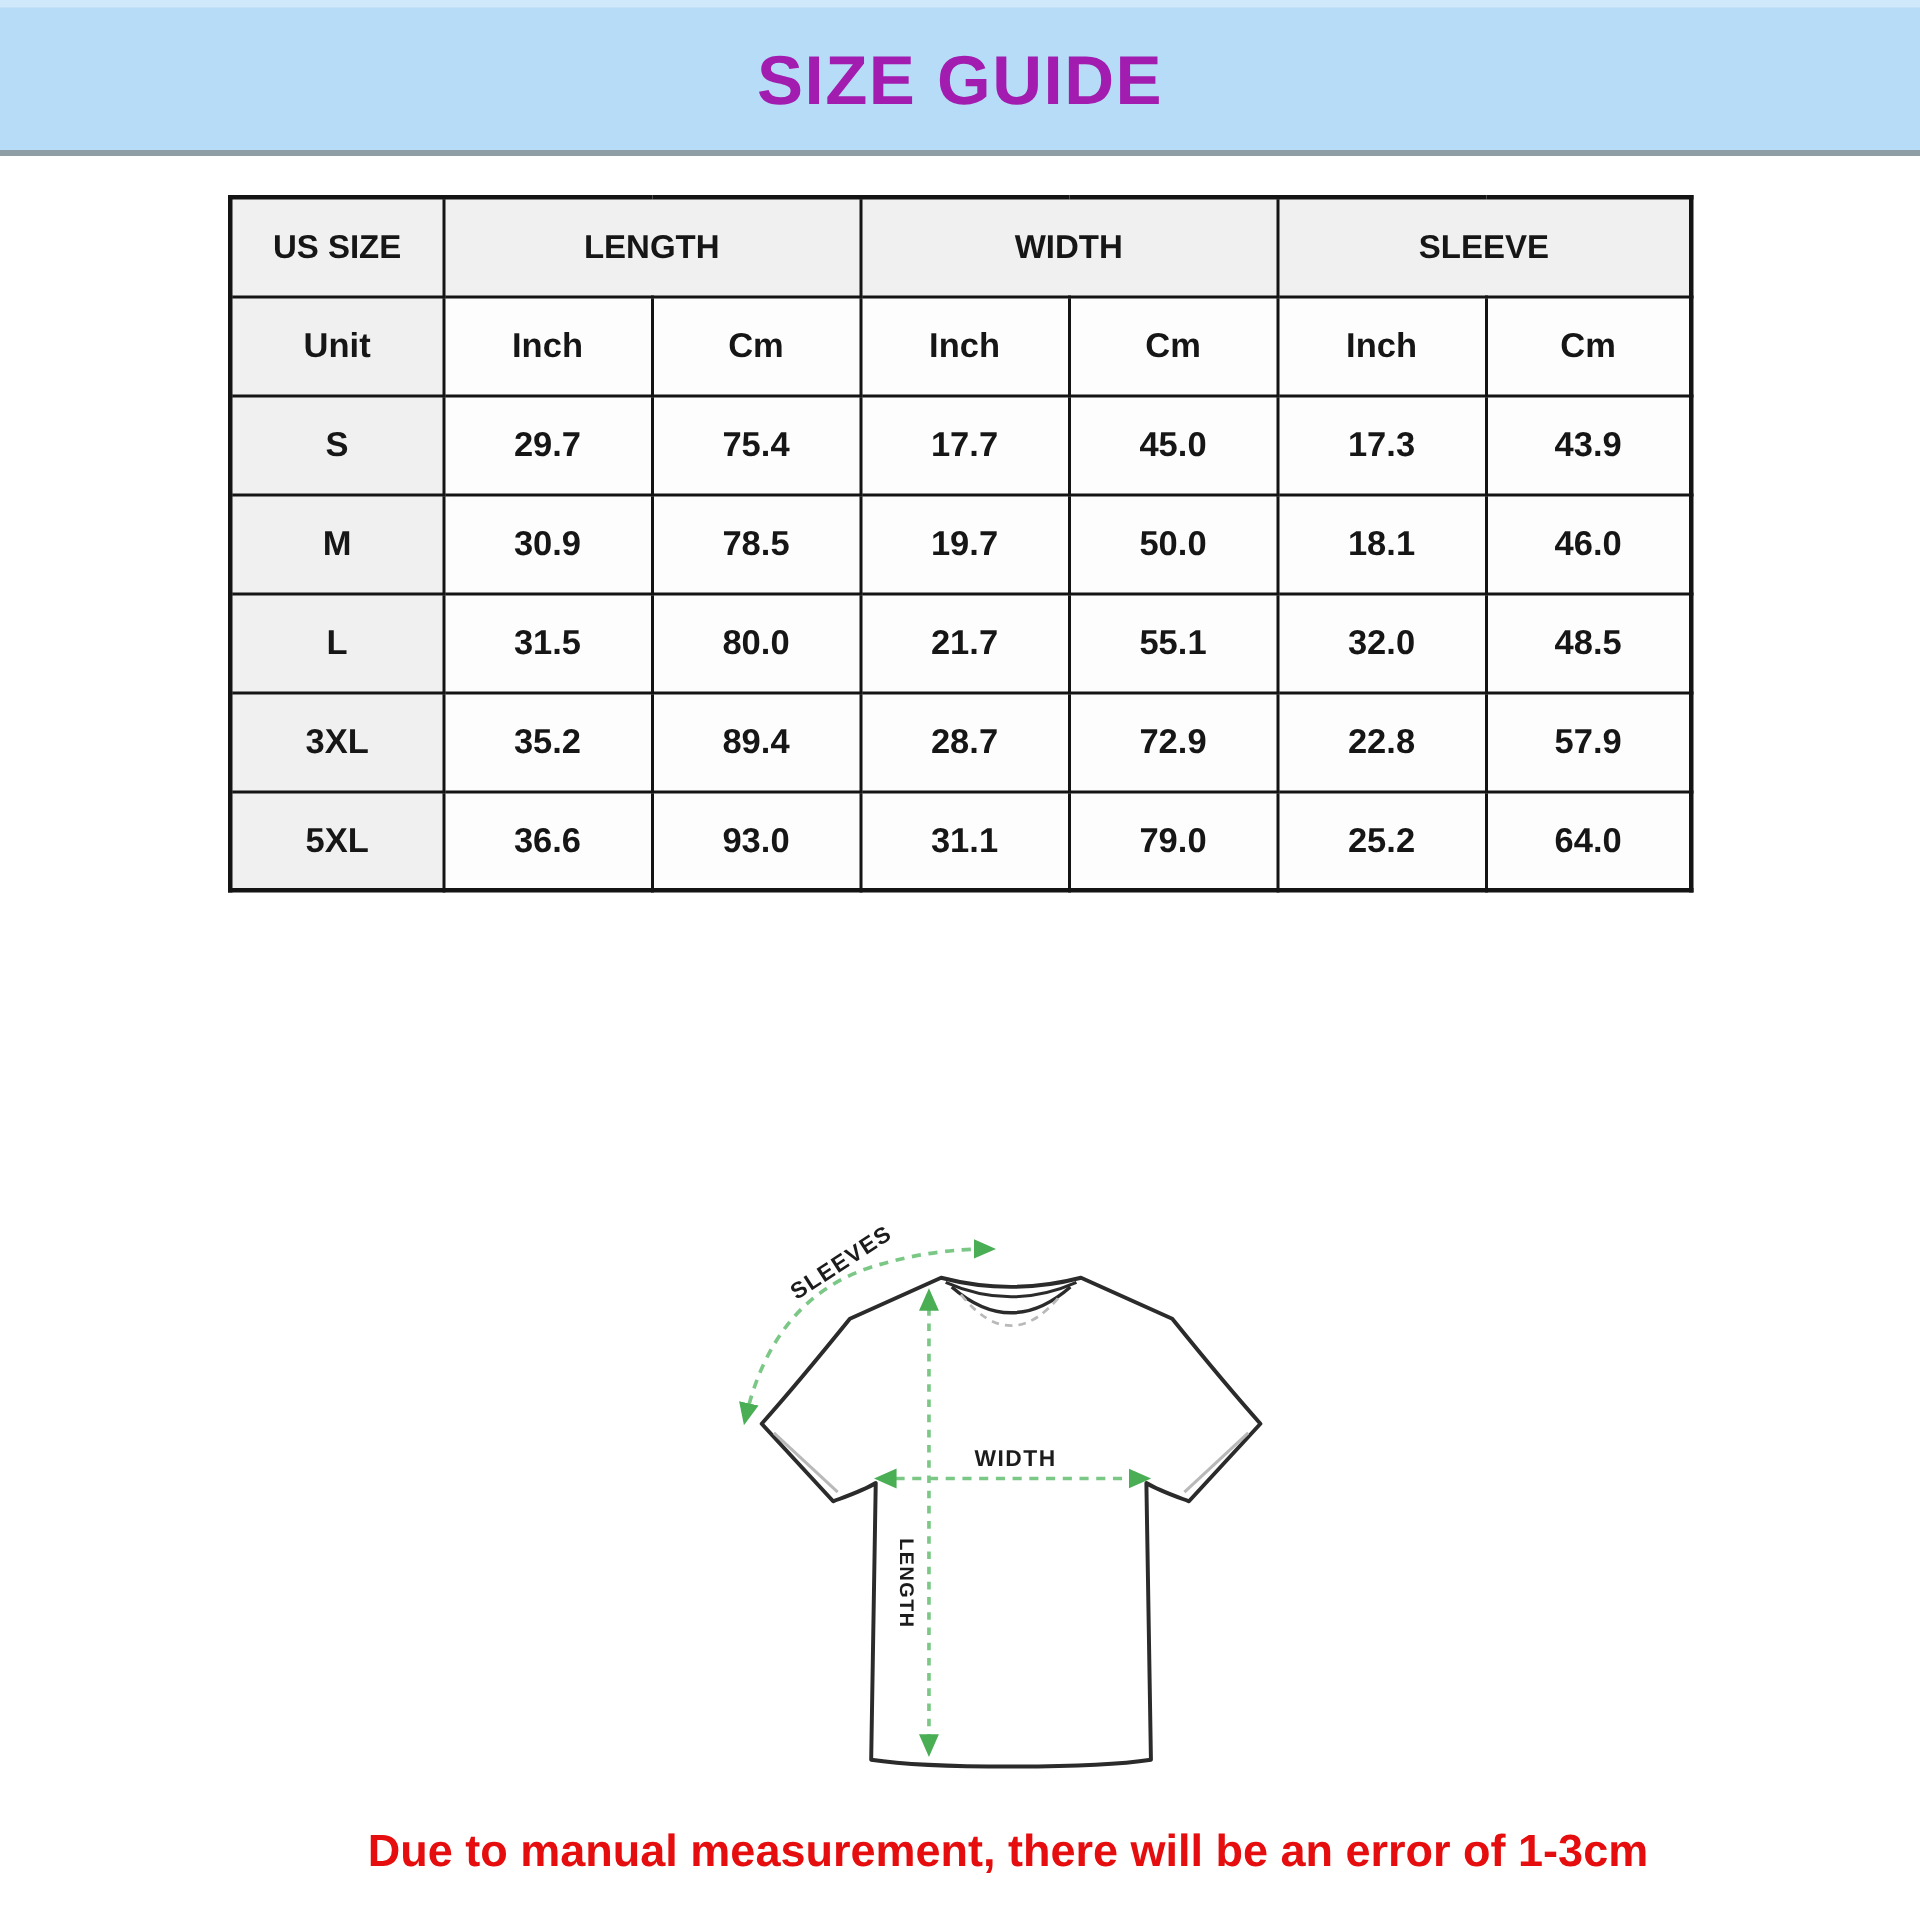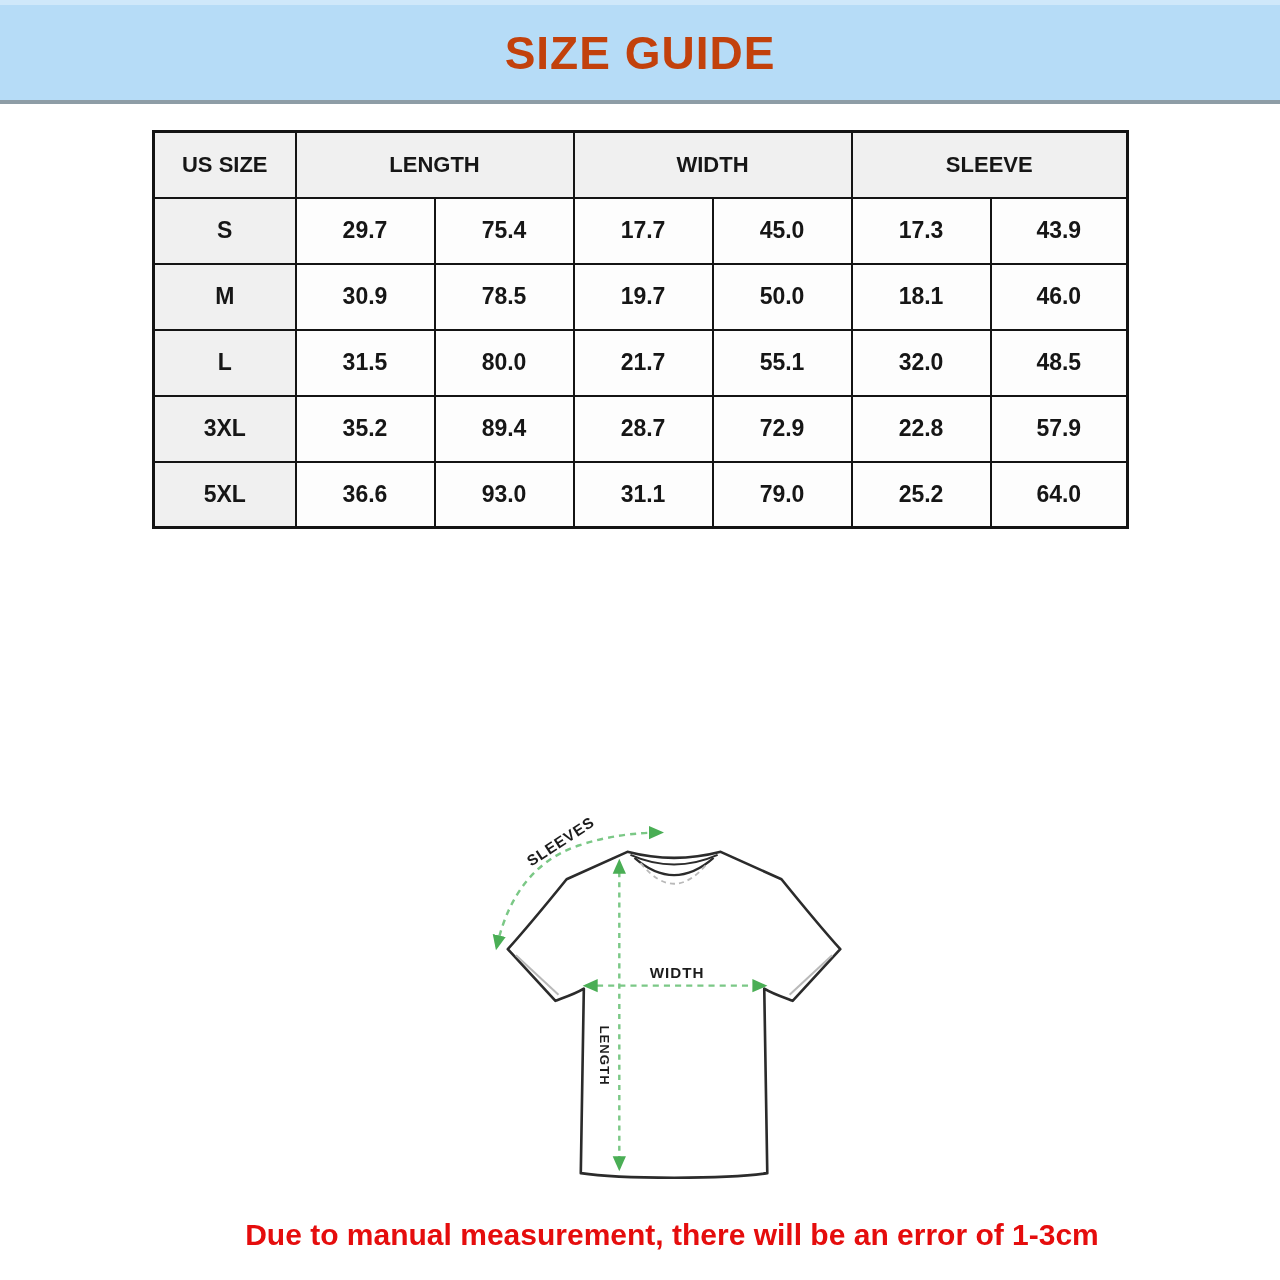--- a/index.html
+++ b/index.html
@@ -13,21 +13,21 @@
   .banner {
     position: absolute; top: 0; left: 0;
     width: 1280px; height: 104px;
     background: #b6dcf7;
     border-top: 5px solid #cfe8fa;
     border-bottom: 4px solid #8e9da6;
     display: flex; align-items: center; justify-content: center;
   }
   .banner .title {
     font-size: 46px; font-weight: bold;
-    letter-spacing: 1px; color: #c2410c;
+    letter-spacing: 1px; color: #a21caf;
   }
   table.size-table {
     position: absolute; top: 130px; left: 152px;
     width: 974px;
     border-collapse: collapse;
     border: 3px solid #141414;
     background: #ffffff;
     table-layout: fixed;
   }
   table.size-table td {
@@ -75,20 +75,29 @@
       <col style="width:139px">
       <col style="width:139px">
       <col style="width:137px">
   </colgroup>
   <tbody>
     <tr class="group-row">
       <td>US SIZE</td>
       <td colspan="2">LENGTH</td>
       <td colspan="2">WIDTH</td>
       <td colspan="2">SLEEVE</td>
+    </tr>
+    <tr class="unit-row">
+      <td class="rowhead">Unit</td>
+      <td>Inch</td>
+      <td>Cm</td>
+      <td>Inch</td>
+      <td>Cm</td>
+      <td>Inch</td>
+      <td>Cm</td>
     </tr>
   </tbody>
   <tbody>
       <tr>
         <td class="rowhead">S</td>
         <td>29.7</td>
         <td>75.4</td>
         <td>17.7</td>
         <td>45.0</td>
         <td>17.3</td>

